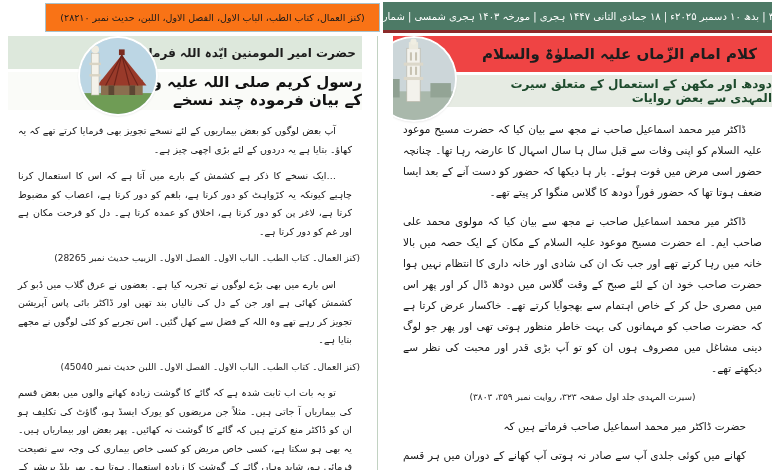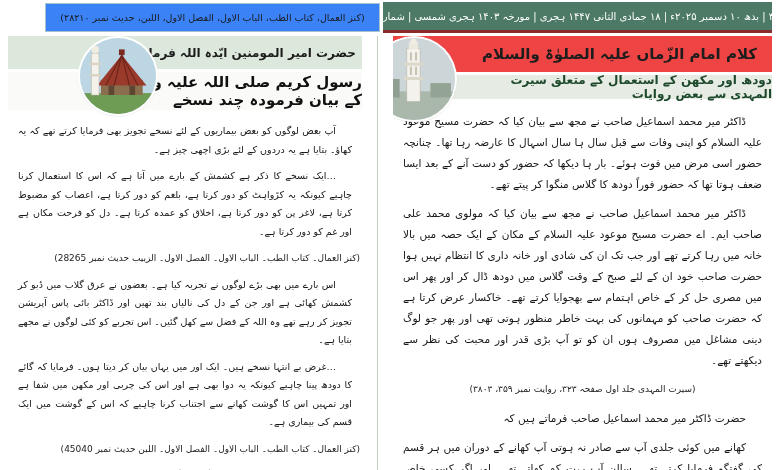--- a/index.html
+++ b/index.html
@@ -3,33 +3,33 @@
 <meta charset="utf-8">
 <style>
   html,body{margin:0;padding:0;background:#e9e9e9;}
   .page{position:relative;width:780px;height:470px;background:#ffffff;overflow:hidden;
         font-family:"DejaVu Sans",sans-serif;direction:rtl;}
   
   .datebar{position:absolute;top:2px;left:383px;width:389px;height:28px;background:#4d7a66;
            color:#ffffff;font-size:10px;display:flex;align-items:center;justify-content:center;
            direction:rtl;white-space:nowrap;overflow:hidden;}
   .maroon-rule{position:absolute;top:30px;left:383px;width:389px;height:3px;background:#8b2a2a;}
-  .refbox{position:absolute;top:3px;left:45px;width:333px;height:27px;background:#3b82f6;
+  .refbox{position:absolute;top:3px;left:45px;width:333px;height:27px;background:#f97316;
           border:1px solid #a8c3cd;color:#1a1a1a;font-size:9.5px;display:flex;align-items:center;
           justify-content:center;direction:rtl;white-space:nowrap;overflow:hidden;}
   
   .col{position:absolute;top:36px;height:434px;overflow:hidden;}
   .col-left{left:8px;width:354px;}
   .col-right{left:393px;width:379px;}
   .divider{position:absolute;top:36px;left:377px;width:1px;height:434px;background:#c2d2c2;}
   
   .band{position:relative;display:flex;align-items:center;}
   .rc-title{height:36px;background:#ef4444;color:#1d1d1d;font-weight:bold;font-size:15px;
             justify-content:center;padding-right:4px;padding-left:78px;}
-  .rc-sub{height:24px;background:#e6ebe3;color:#1d4a2c;font-weight:bold;font-size:12px;
+  .rc-sub{height:32px;background:#e6ebe3;color:#1d4a2c;font-weight:bold;font-size:12px;
           justify-content:center;padding-left:78px;margin-top:3px;}
   .lc-title{height:33px;background:#dde8dc;color:#1c1c1c;font-weight:bold;font-size:12px;
             justify-content:flex-start;padding-right:6px;padding-left:90px;}
   .lc-sub{height:38px;background:#fafbf8;color:#111111;font-weight:bold;font-size:15px;
           justify-content:center;padding-left:95px;margin-top:3px;}
   .photo{position:absolute;border-radius:50%;overflow:hidden;box-shadow:0 0 0 2px #ffffff,0 1px 3px rgba(0,0,0,.35);
          z-index:5;background:#dfe6e8;}
   .photo svg{display:block;width:100%;height:100%;}
   .photo-minaret{top:2px;left:-20px;width:82px;height:82px;}
   .photo-mosque{top:2px;left:72px;width:76px;height:76px;}
@@ -98,19 +98,18 @@
         <rect x="52" y="50" width="6" height="10" fill="#5d4733"></rect>
       </svg>
     </div>
     <div class="band lc-title">حضرت امیر المومنین ایّدہ اللہ فرماتے ہیں:</div>
     <div class="band lc-sub">رسول کریم صلی اللہ علیہ وسلم کے بیان فرمودہ چند نسخے</div>
     <div class="bodytext">
       <p class="para">آپ بعض لوگوں کو بعض بیماریوں کے لئے نسخے تجویز بھی فرمایا کرتے تھے کہ یہ کھاؤ۔ بتایا ہے یہ دردوں کے لئے بڑی اچھی چیز ہے۔</p>
       <p class="para">…ایک نسخے کا ذکر ہے کشمش کے بارے میں آتا ہے کہ اس کا استعمال کرنا چاہیے کیونکہ یہ کڑواہٹ کو دور کرتا ہے، بلغم کو دور کرتا ہے، اعصاب کو مضبوط کرتا ہے، لاغر پن کو دور کرتا ہے، اخلاق کو عمدہ کرتا ہے۔ دل کو فرحت مکان ہے اور غم کو دور کرتا ہے۔</p>
       <p class="citation">(کنز العمال۔ کتاب الطب۔ الباب الاول۔ الفصل الاول۔ الزبیب حدیث نمبر 28265)</p>
       <p class="para">اس بارے میں بھی بڑے لوگوں نے تجربہ کیا ہے۔ بعضوں نے عرق گلاب میں ڈبو کر کشمش کھائی ہے اور جن کے دل کی نالیاں بند تھیں اور ڈاکٹر بائی پاس آپریشن تجویز کر رہے تھے وہ اللہ کے فضل سے کھل گئیں۔ اس تجربے کو کئی لوگوں نے مجھے بتایا ہے۔</p>
-      <p class="para">…غرض بے انتہا نسخے ہیں۔ ایک اور میں یہاں بیان کر دیتا ہوں۔ فرمایا کہ گائے کا دودھ پینا چاہیے کیونکہ یہ دوا بھی ہے اور اس کی چربی اور مکھن میں شفا ہے اور تمہیں اس کا گوشت کھانے سے اجتناب کرنا چاہیے کہ اس کے گوشت میں ایک قسم کی بیماری ہے۔</p>
       <p class="citation">(کنز العمال۔ کتاب الطب۔ الباب الاول۔ الفصل الاول۔ اللبن حدیث نمبر 45040)</p>
       <p class="para">تو یہ بات اب ثابت شدہ ہے کہ گائے کا گوشت زیادہ کھانے والوں میں بعض قسم کی بیماریاں آ جاتی ہیں۔ مثلاً جن مریضوں کو یورک ایسڈ ہو، گاؤٹ کی تکلیف ہو ان کو ڈاکٹر منع کرتے ہیں کہ گائے کا گوشت نہ کھائیں۔ پھر بعض اور بیماریاں ہیں۔ یہ بھی ہو سکتا ہے، کسی خاص مریض کو کسی خاص بیماری کی وجہ سے نصیحت فرمائی ہو، شاید وہاں گائے کے گوشت کا زیادہ استعمال ہوتا ہو۔ پھر بلڈ پریشر کے مریضوں کو بھی اور دل کے مریضوں کو بھی ڈاکٹر گائے کا گوشت کھانے سے منع کرتے ہیں۔ تو دیکھیں آج سے چودہ سو سال پہلے آپ نے یہ ساری باتیں بتا دیں جو آج کل کی ریسرچ میں پتہ لگ رہی ہیں۔ (جہاں تک چربی کا سوال ہے یہ ابھی واضح نہیں ہے کہ اس میں کیا اس کی خصوصیات ہیں۔ کوئی نیوٹریشنسٹ (Nutritionist) ہی بتا سکتے ہیں۔ اگر کسی کو پتہ ہو کہ گائے کی چربی کا کیا فائدہ ہوتا ہے اور کہاں کی خاص چربی ہے جس سے جسم کو فائدہ ہوتا ہے۔ اگر کوئی ایسے ماہر ہوں جن کے علم میں ہو تو مجھے بھی بتائیں۔</p>
     </div>
   </div>
 
 </div>
 
 </body></html>

